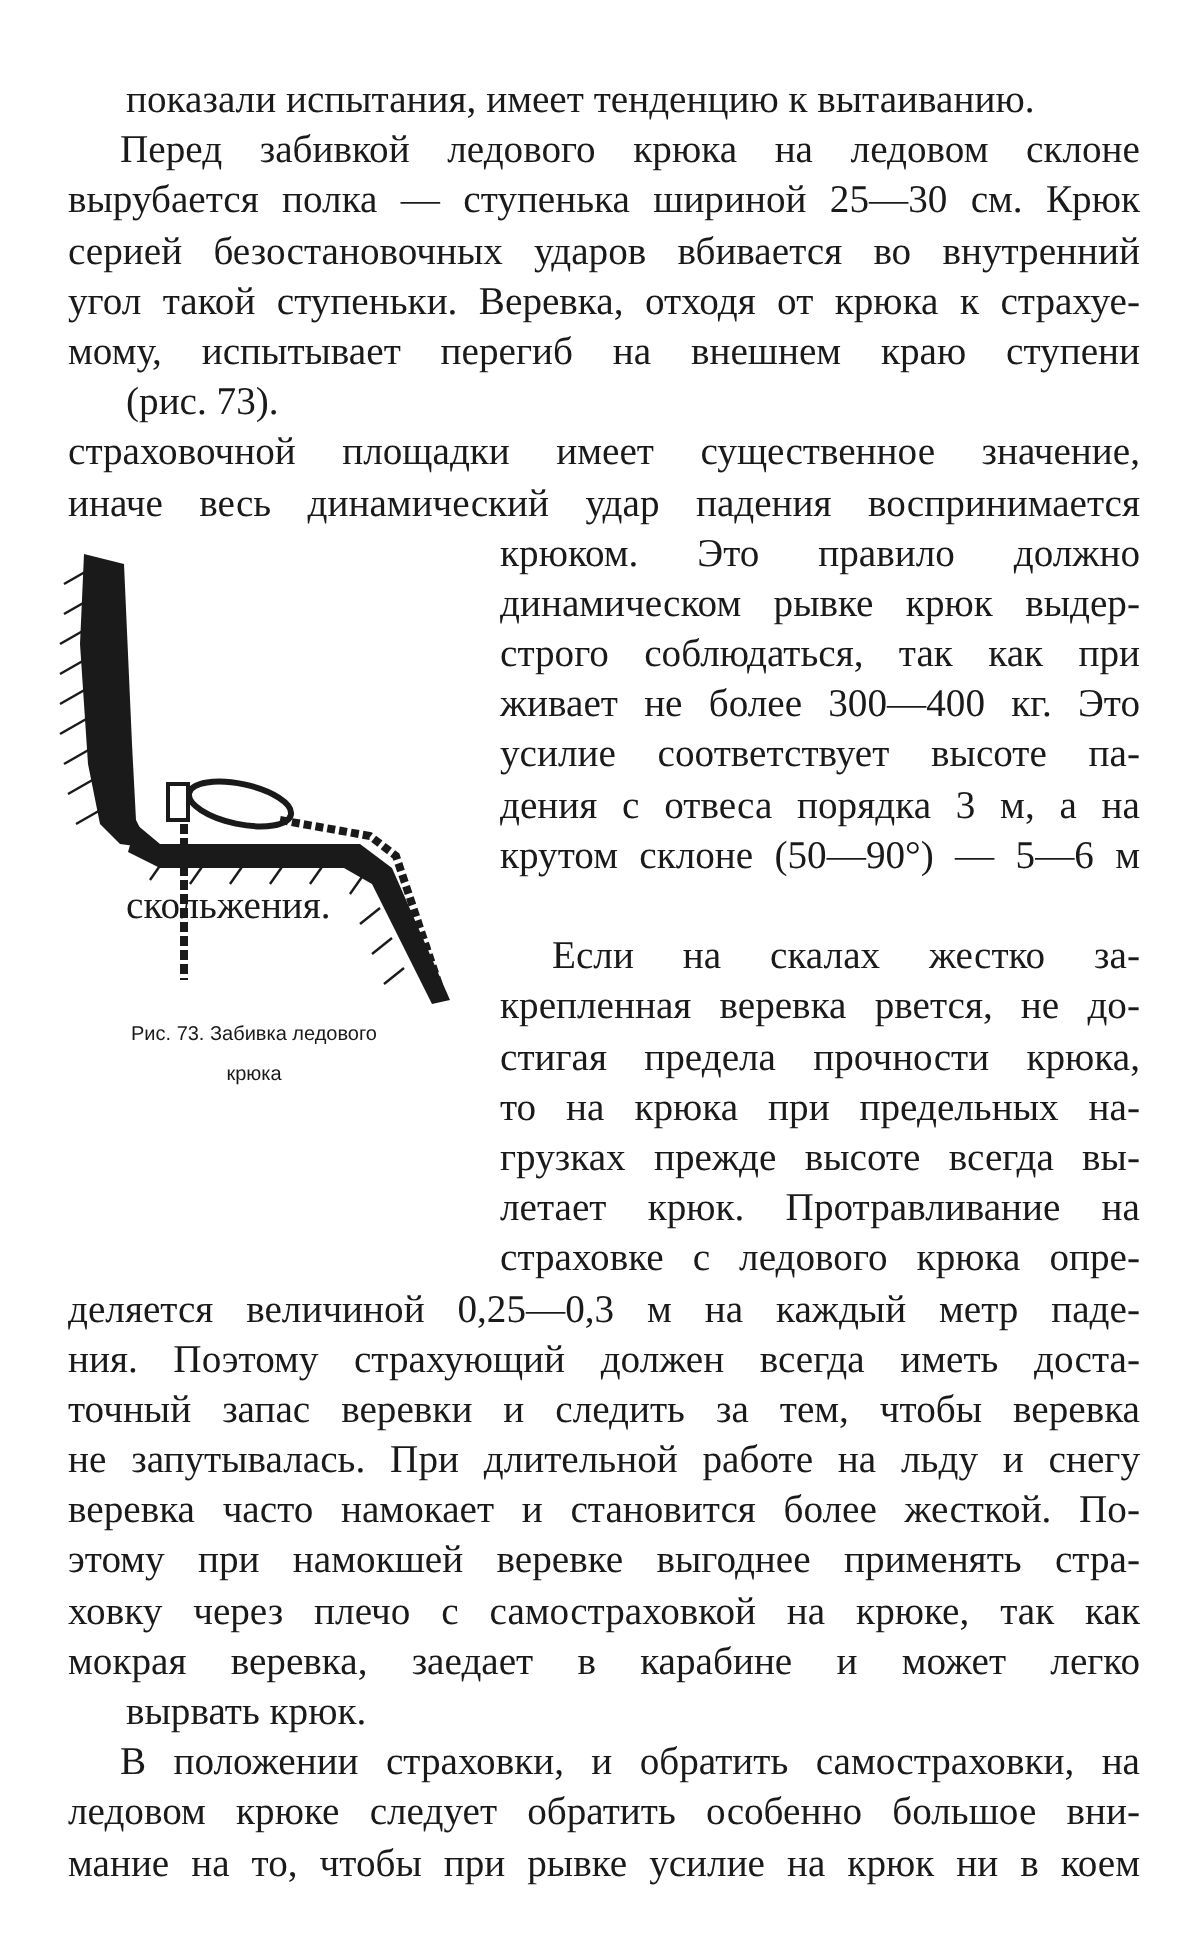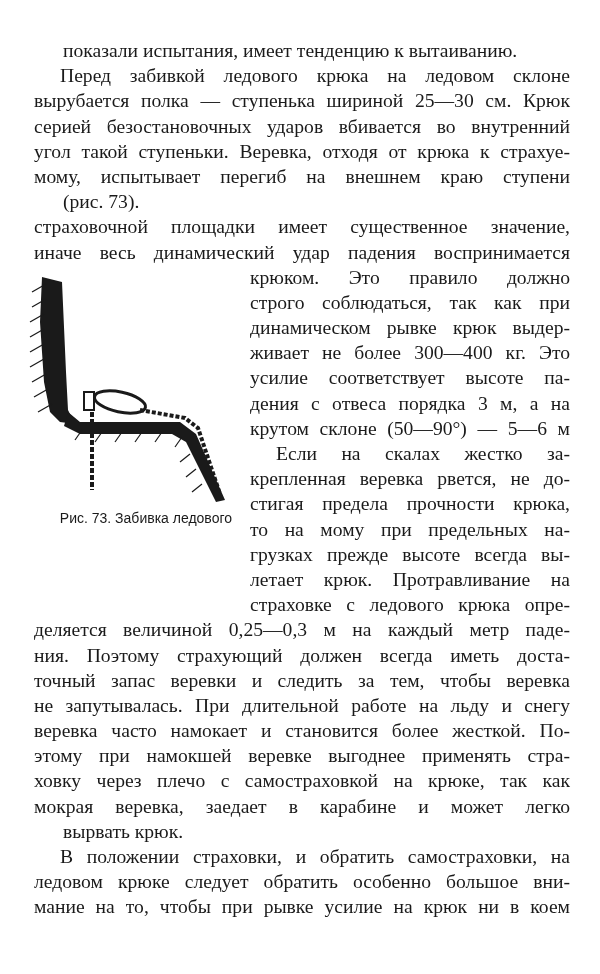--- a/index.html
+++ b/index.html
@@ -3,51 +3,52 @@
 <meta charset="utf-8">
 <style>
   html, body { margin: 0; padding: 0; background: #ffffff; }
   body { width: 600px; height: 974px; position: relative; overflow: hidden; color: #1a1a1a; }
   .page { position: absolute; left: 34px; top: 38px; width: 536px; font-family: "Liberation Serif", "DejaVu Serif", serif; font-size: 19.6px; line-height: 25.2px; }
   .line { display: block; white-space: nowrap; text-align: justify; text-align-last: justify; height: 25.2px; }
   .line.last { text-align-last: left; margin-left: 29px; }
   .indent { padding-left: 26px; }
   .right { margin-left: 216px; width: 320px; }
   .figure { position: absolute; left: 20px; top: 262px; width: 210px; height: 250px; }
-  .caption { position: absolute; left: 22px; top: 508px; width: 210px; text-align: right; font-family: "Liberation Sans", "DejaVu Sans", sans-serif; font-size: 14px; line-height: 20px; }
+  .caption { position: absolute; left: 22px; top: 508px; width: 210px; text-align: center; font-family: "Liberation Sans", "DejaVu Sans", sans-serif; font-size: 10px; line-height: 20px; }
   .pagenum { position: absolute; left: 34px; top: 984px; font-family: "Liberation Serif", serif; font-size: 17px; }
 </style>
 </head>
 <body>
 
 <div class="page">
   <span class="line last">показали испытания, имеет тенденцию к вытаиванию.</span>
 
   <span class="line indent">Перед забивкой ледового крюка на ледовом склоне</span>
   <span class="line">вырубается полка — ступенька шириной 25—30 см. Крюк</span>
   <span class="line">серией безостановочных ударов вбивается во внутренний</span>
   <span class="line">угол такой ступеньки. Веревка, отходя от крюка к страхуе-</span>
   <span class="line">мому, испытывает перегиб на внешнем краю ступени</span>
   <span class="line last">(рис. 73).</span>
 
   <span class="line">страховочной площадки имеет существенное значение,</span>
   <span class="line">иначе весь динамический удар падения воспринимается</span>
 
   <span class="line right">крюком. Это правило должно</span>
+  <span class="line right">динамическом рывке крюк выдер-</span>
   <span class="line right">строго соблюдаться, так как при</span>
-  <span class="line right">динамическом рывке крюк выдер-</span>
   <span class="line right">живает не более 300—400 кг. Это</span>
   <span class="line right">усилие соответствует высоте па-</span>
   <span class="line right">дения с отвеса порядка 3 м, а на</span>
   <span class="line right">крутом склоне (50—90°) — 5—6 м</span>
+  <span class="line right last">скольжения.</span>
 
   <span class="line right" style="padding-left:26px;width:294px;">Если на скалах жестко за-</span>
   <span class="line right">крепленная веревка рвется, не до-</span>
   <span class="line right">стигая предела прочности крюка,</span>
-  <span class="line right">то на мому при предельных на-</span>
+  <span class="line right">то на крюка при предельных на-</span>
   <span class="line right">грузках прежде высоте всегда вы-</span>
   <span class="line right">летает крюк. Протравливание на</span>
   <span class="line right">страховке с ледового крюка опре-</span>
   <span class="line">деляется величиной 0,25—0,3 м на каждый метр паде-</span>
   <span class="line">ния. Поэтому страхующий должен всегда иметь доста-</span>
   <span class="line">точный запас веревки и следить за тем, чтобы веревка</span>
   <span class="line">не запутывалась. При длительной работе на льду и снегу</span>
   <span class="line">веревка часто намокает и становится более жесткой. По-</span>
   <span class="line">этому при намокшей веревке выгоднее применять стра-</span>
   <span class="line">ховку через плечо с самостраховкой на крюке, так как</span>
@@ -92,15 +93,16 @@
 
   <ellipse cx="100" cy="140" rx="26" ry="10" fill="none" stroke="#1a1a1a" stroke-width="3" transform="rotate(12 100 140)"></ellipse>
 
   <path d="M120,148 L165,156 L178,166 L200,232" fill="none" stroke="#1a1a1a" stroke-width="4" stroke-dasharray="4 2"></path>
 
   <path d="M72,150 L72,228" fill="none" stroke="#1a1a1a" stroke-width="4" stroke-dasharray="5 2"></path>
 </svg>
 
 <div class="caption">
   <div>Рис. 73. Забивка ледового</div>
+  <div>крюка</div>
 </div>
 
 <div class="pagenum">182</div>
 
 </body></html>

